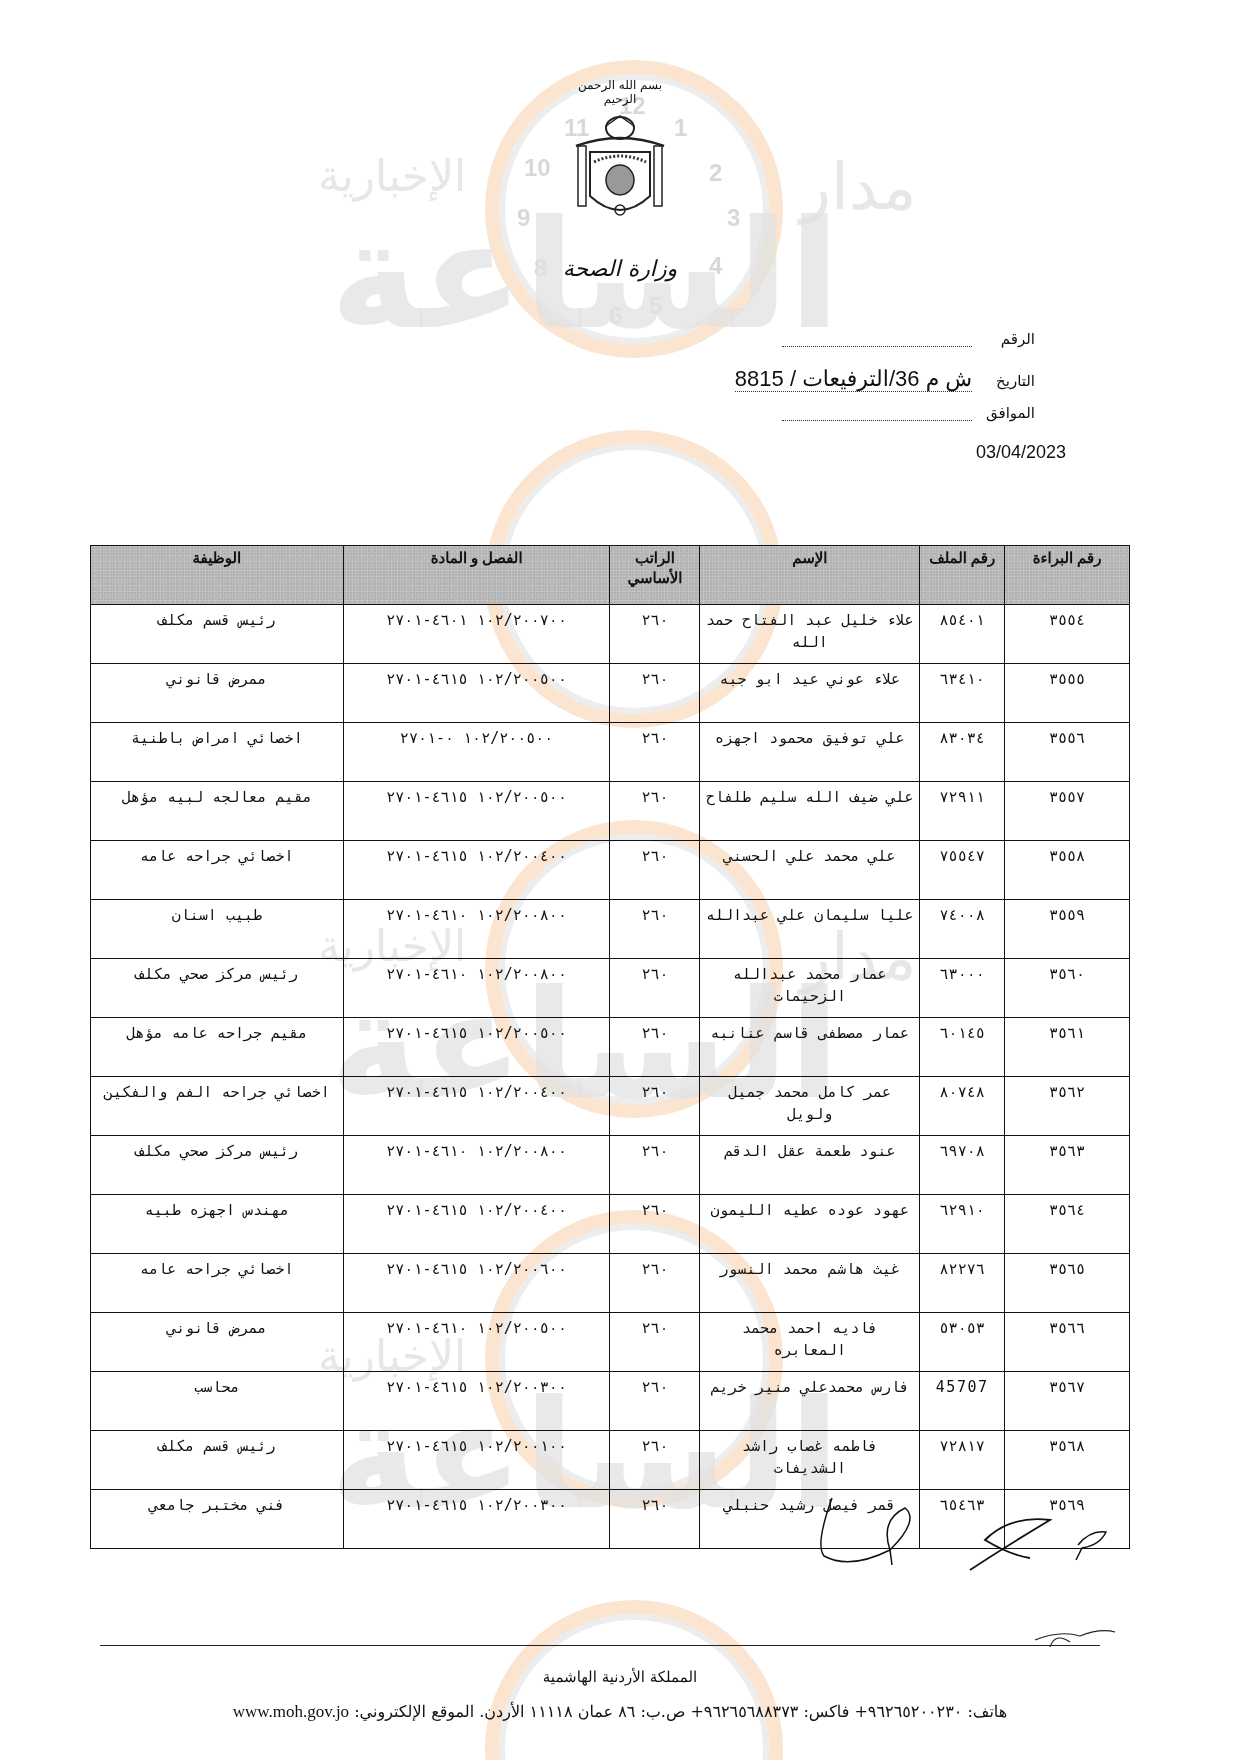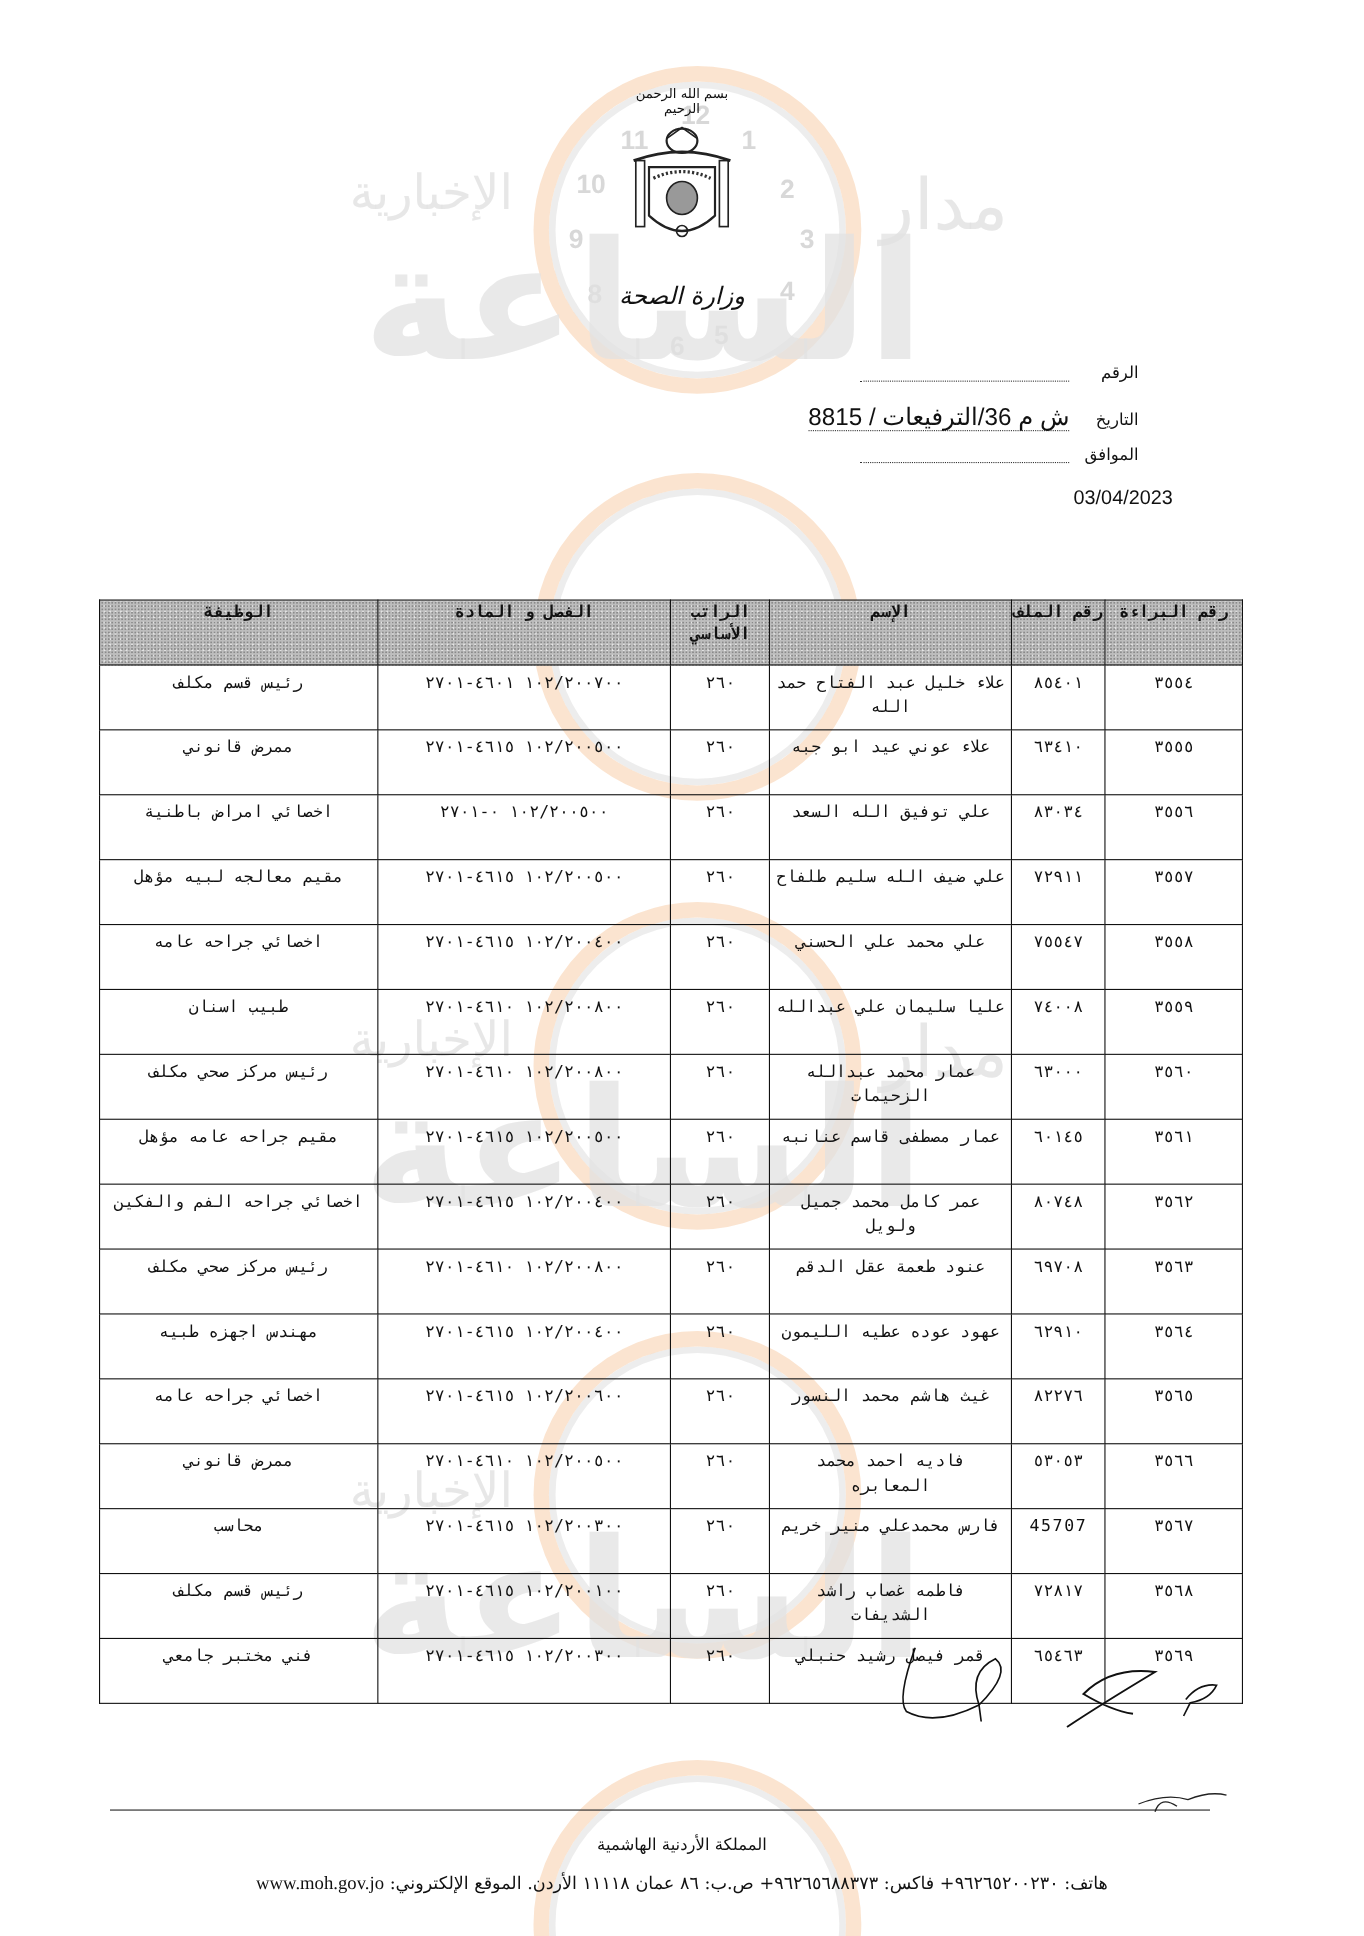--- a/index.html
+++ b/index.html
@@ -28,21 +28,21 @@
 
   .meta { position: absolute; right: 205px; direction: rtl; font-family: "DejaVu Sans", sans-serif; font-size: 15px; }
   .meta .lbl { display: inline-block; width: 58px; }
   .meta .dots { display: inline-block; width: 190px; border-bottom: 1px dotted #333; height: 14px; vertical-align: middle; }
   .meta .val { font-family: "Liberation Sans", sans-serif; font-size: 22px; border-bottom: 1px dotted #333; }
   .date { position: absolute; left: 976px; top: 442px; font-family: "Liberation Sans", sans-serif; font-size: 18px; }
 
   table.grid { position: absolute; left: 90px; top: 545px; width: 1040px; border-collapse: collapse; direction: rtl; }
   table.grid th, table.grid td { border: 1.5px solid #111; padding: 0; vertical-align: top; }
   table.grid th {
-    height: 56px; font-family: Liberation Mono, monospace; font-weight: bold; font-size: 15px; line-height: 20px;
+    height: 56px; font-family: Liberation Serif, serif; font-weight: bold; font-size: 15px; line-height: 20px;
     background: #bdbdbd;
     background-image: radial-gradient(#8a8a8a 0.8px, transparent 1px), radial-gradient(#e4e4e4 0.8px, transparent 1px);
     background-size: 3px 3px, 5px 5px; background-position: 0 0, 1px 2px;
     text-align: center; vertical-align: top; padding-top: 2px;
   }
   table.grid td { height: 54px; font-size: 15px; line-height: 22px; text-align: center; padding: 4px 4px 0; letter-spacing: 1.5px; }
   td.num { direction: rtl; }
   td.code { direction: ltr; text-align: right; padding-right: 14px; letter-spacing: 1px; }
   td.name { text-align: center; }
 
@@ -152,21 +152,21 @@
         <td class="num">٣٥٥٥</td>
         <td class="num">٦٣٤١٠</td>
         <td class="name">علاء عوني عيد ابو جبه</td>
         <td class="num">٢٦٠</td>
         <td class="code">١٠٢/٢٠٠٥٠٠ ٤٦١٥-٢٧٠١</td>
         <td>ممرض قانوني</td>
       </tr>
       <tr>
         <td class="num">٣٥٥٦</td>
         <td class="num">٨٣٠٣٤</td>
-        <td class="name">علي توفيق الله السعد</td>
+        <td class="name">علي توفيق محمود اجهزه</td>
         <td class="num">٢٦٠</td>
         <td class="code">١٠٢/٢٠٠٥٠٠ ٠-٢٧٠١</td>
         <td>اخصائي امراض باطنية</td>
       </tr>
       <tr>
         <td class="num">٣٥٥٧</td>
         <td class="num">٧٢٩١١</td>
         <td class="name">علي ضيف الله سليم طلفاح</td>
         <td class="num">٢٦٠</td>
         <td class="code">١٠٢/٢٠٠٥٠٠ ٤٦١٥-٢٧٠١</td>

